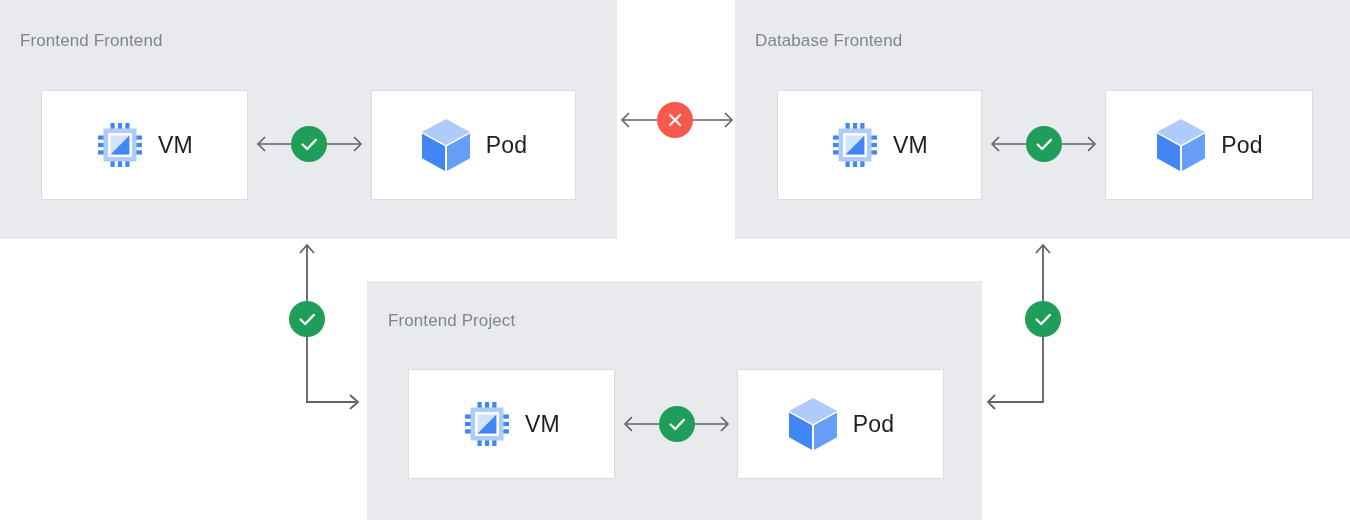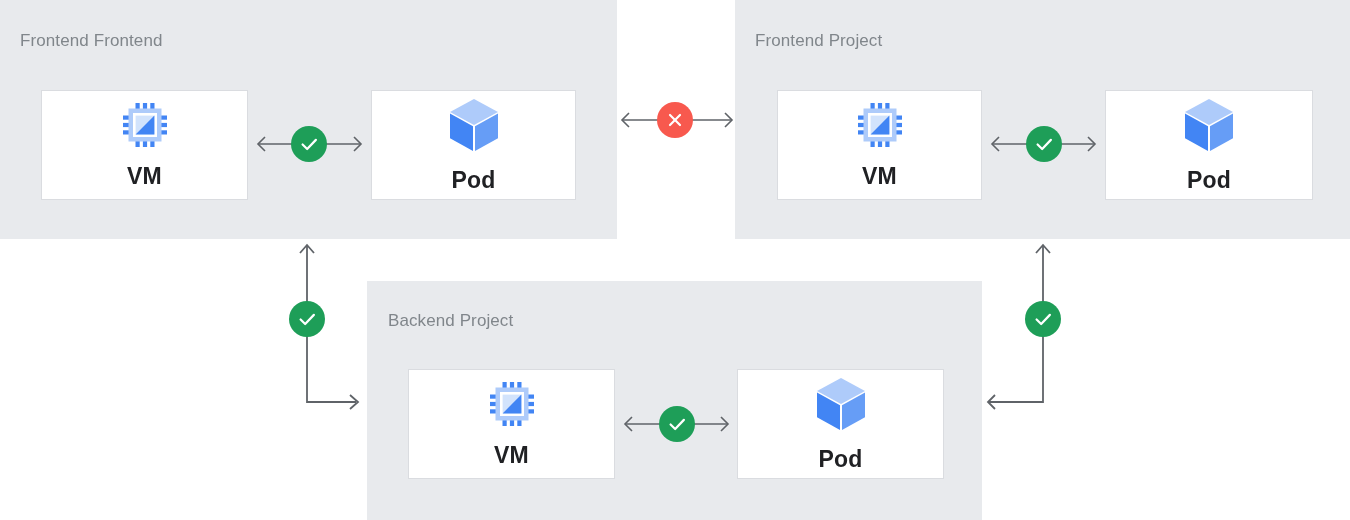--- a/index.html
+++ b/index.html
@@ -40,24 +40,23 @@
     background: #ffffff;
     border: 1px solid #dadce0;
     box-sizing: border-box;
     display: flex;
     flex-direction: row;
     align-items: center;
     justify-content: center;
   }
   .card-inner {
     display: flex;
-    flex-direction: column;
+    flex-direction: row;
     align-items: center;
     gap: 14px;
-    font-weight: bold;
   }
   .card-label {
     color: #202124;
     font-size: 23px;
     line-height: 26px;
     letter-spacing: .2px;
     white-space: nowrap;
   }
 
   
@@ -138,21 +137,21 @@
           <path d="M2 16.5 L25 29.2 L25 54 L2 41.3 Z" fill="#4285f4"></path>
           <path d="M50 16.5 L27 29.2 L27 54 L50 41.3 Z" fill="#669df6"></path>
         </svg>
       </span>
       <span class="card-label">Pod</span>
     </div>
   </div>
 
   <div class="panel" style="left:735px; top:0px; width:615px; height:239px;">
   </div>
-  <div class="panel-title" style="left:755px; top:31px;">Frontend Project</div>
+  <div class="panel-title" style="left:755px; top:31px;">Database Frontend</div>
 
   <div class="card" style="left:777px; top:90px; width:205px; height:110px;">
     <div class="card-inner">
       <span class="icon">
         <svg class="icon-svg" width="48" height="48" viewBox="0 0 48 48">
           <g fill="#4285f4">
             <rect x="14.5" y="2" width="4.2" height="7"></rect>
             <rect x="21.9" y="2" width="4.2" height="7"></rect>
             <rect x="29.3" y="2" width="4.2" height="7"></rect>
             <rect x="14.5" y="39" width="4.2" height="7"></rect>
@@ -214,21 +213,21 @@
     <span>
       <svg class="icon-svg" width="20" height="20" viewBox="0 0 24 24">
         <line x1="6" y1="6" x2="18" y2="18" stroke="#ffffff" stroke-width="2.6" stroke-linecap="round"></line>
         <line x1="18" y1="6" x2="6" y2="18" stroke="#ffffff" stroke-width="2.6" stroke-linecap="round"></line>
       </svg>
     </span>
   </div>
 
   <div class="panel" style="left:367px; top:281px; width:615px; height:239px;">
   </div>
-  <div class="panel-title" style="left:388px; top:311px;">Backend Project</div>
+  <div class="panel-title" style="left:388px; top:311px;">Frontend Project</div>
 
   <div class="card" style="left:408px; top:369px; width:207px; height:110px;">
     <div class="card-inner">
       <span class="icon">
         <svg class="icon-svg" width="48" height="48" viewBox="0 0 48 48">
           <g fill="#4285f4">
             <rect x="14.5" y="2" width="4.2" height="7"></rect>
             <rect x="21.9" y="2" width="4.2" height="7"></rect>
             <rect x="29.3" y="2" width="4.2" height="7"></rect>
             <rect x="14.5" y="39" width="4.2" height="7"></rect>

